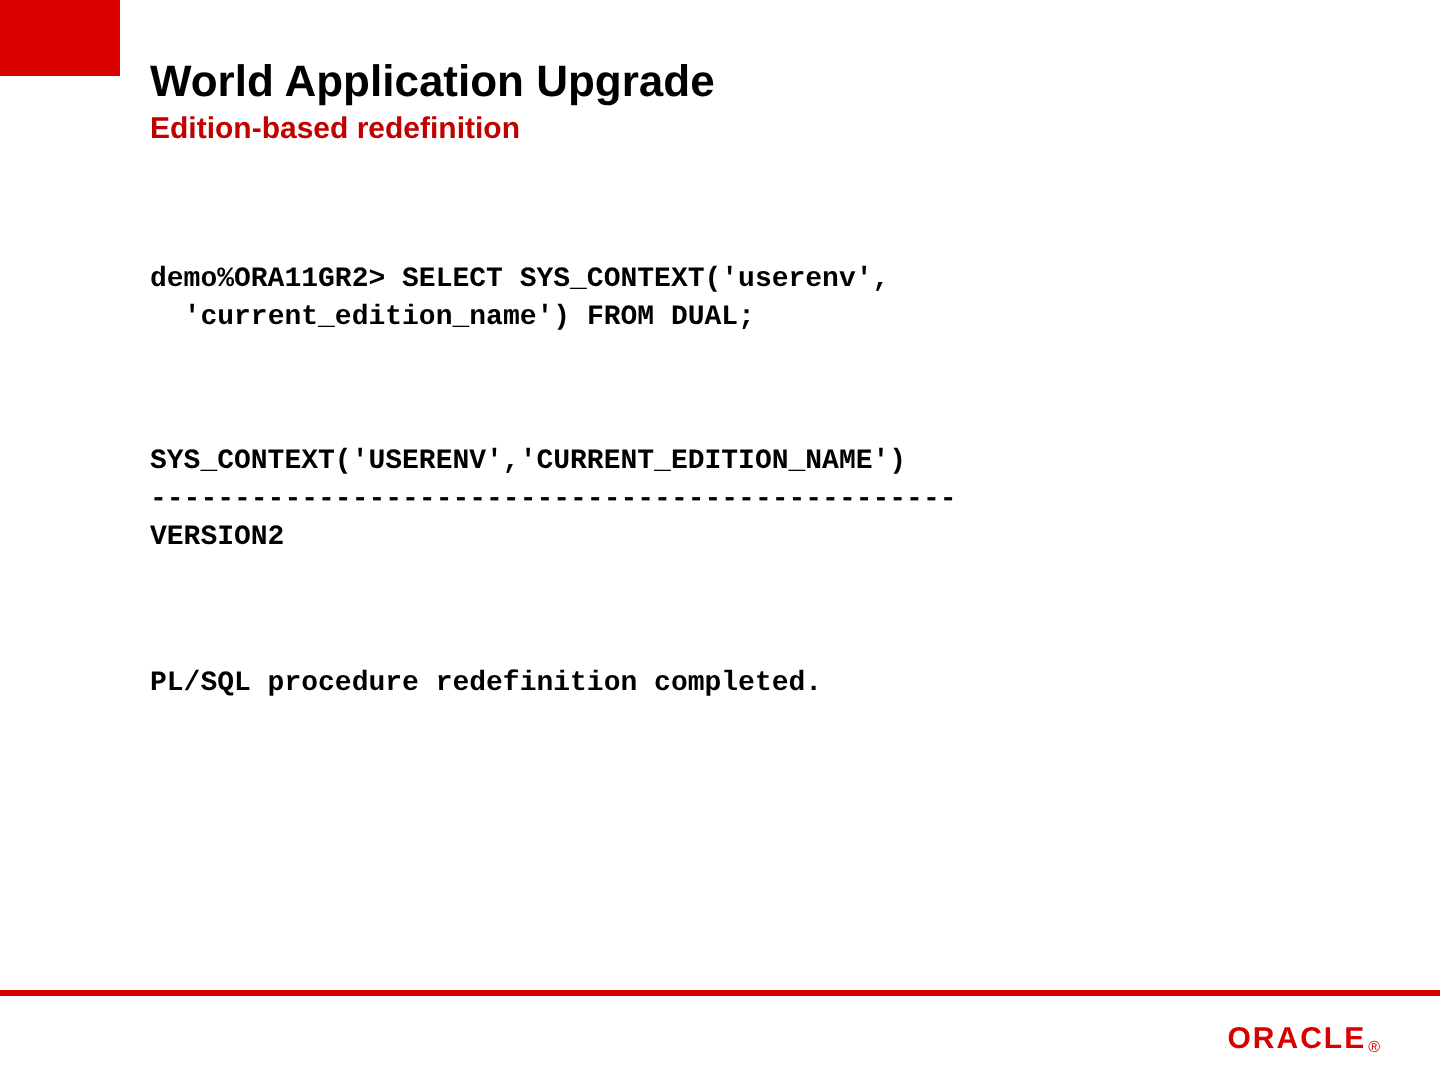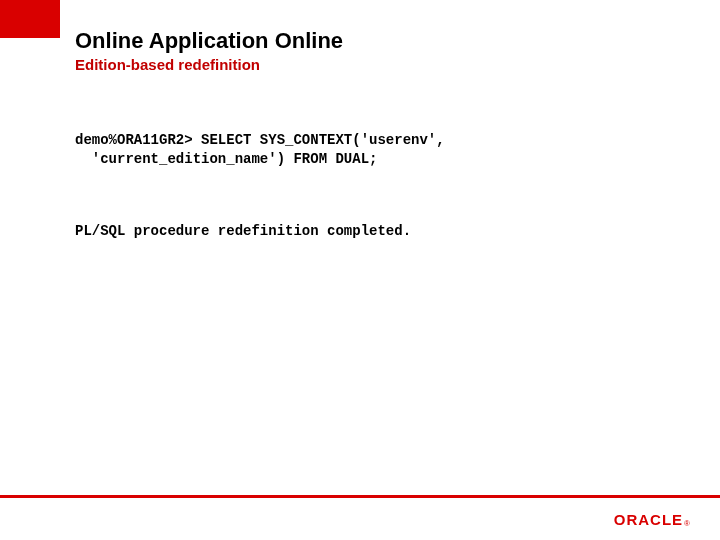--- a/index.html
+++ b/index.html
@@ -77,26 +77,29 @@
     margin-left: 1px;
     margin-top: 1px;
   }
 </style>
 </head>
 <body>
 
 <div class="red-block"></div>
 
 <div class="content">
-  <div class="title">Online Application Online</div>
+  <div class="title">World Application Upgrade</div>
   <div class="subtitle">Edition-based redefinition</div>
 
   <div class="code">
     <p>demo%ORA11GR2&gt; SELECT SYS_CONTEXT('userenv',
   'current_edition_name') FROM DUAL;</p>
+    <p>SYS_CONTEXT('USERENV','CURRENT_EDITION_NAME')
+------------------------------------------------
+VERSION2</p>
     <p>PL/SQL procedure redefinition completed.</p>
   </div>
 </div>
 
 <div class="footer-bar"></div>
 
 <div class="footer-logo">
   <span class="oracle-text">ORACLE</span>
   <span class="reg">®</span>
 </div>

